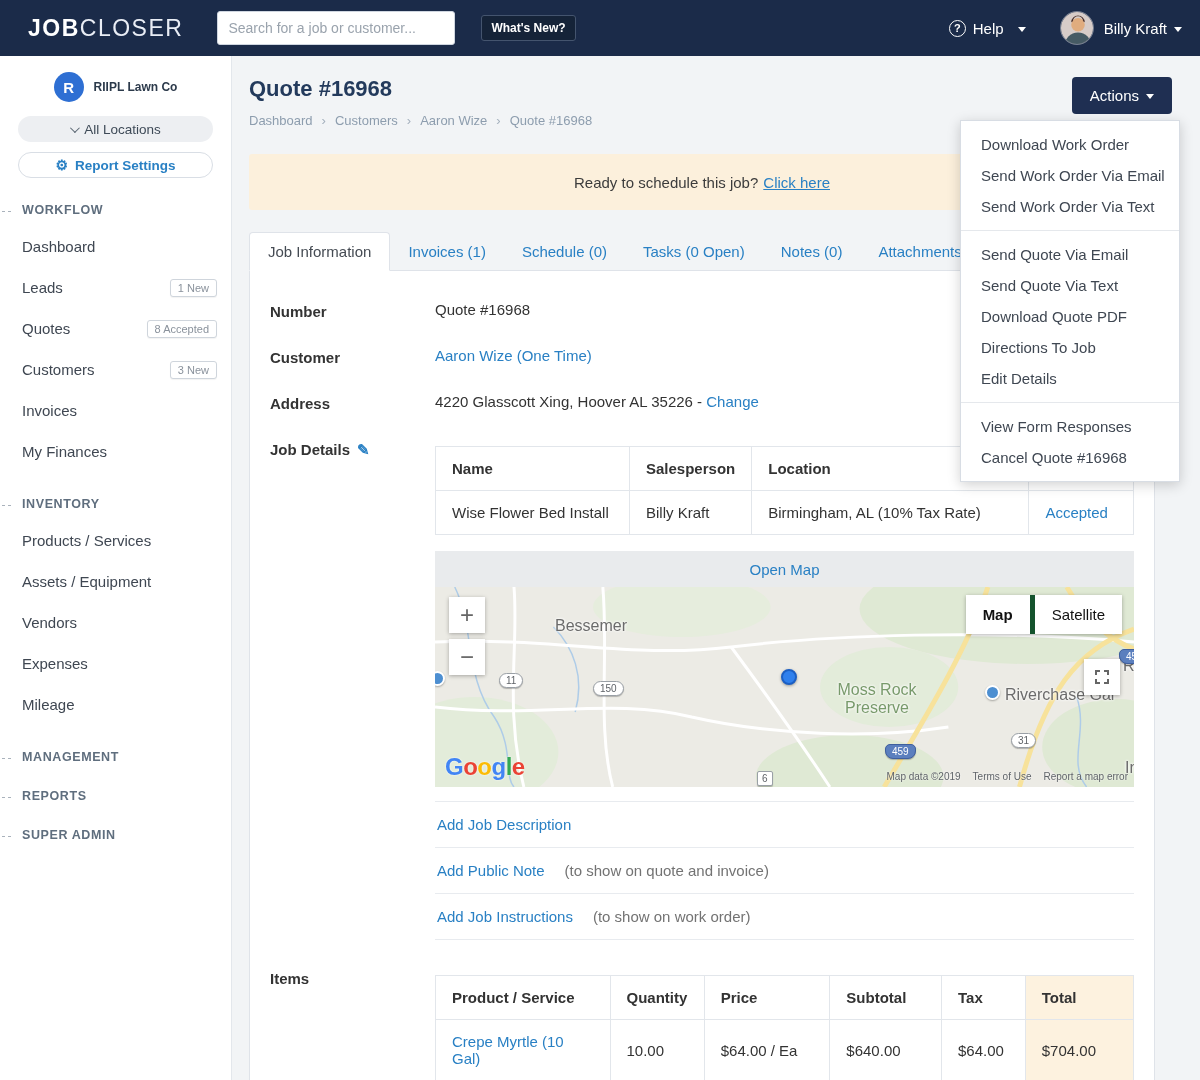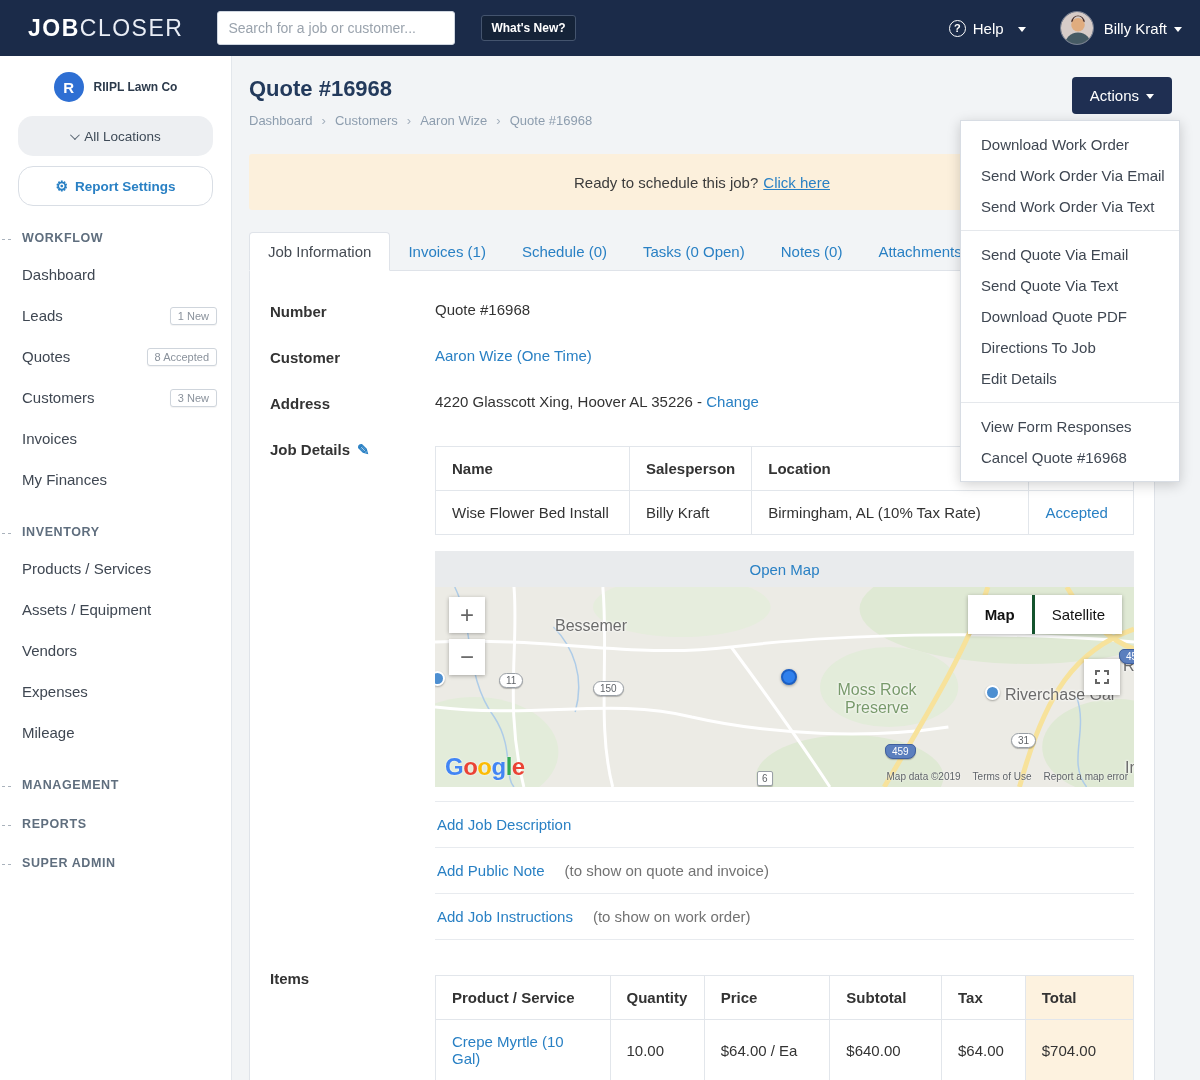--- a/index.html
+++ b/index.html
@@ -25,21 +25,21 @@
 
   
   .app { display:flex; height:1024px; }
   .sidebar { width:232px; background:#fff; border-right:1px solid #e3e7ec; padding-top:16px; flex-shrink:0; overflow:hidden; }
   .main { flex:1; position:relative; padding:18px 45px 0 17px; overflow:hidden; }
 
   
   .company { display:flex; align-items:center; justify-content:center; gap:10px; padding:0 10px; }
   .company-avatar { width:30px; height:30px; border-radius:50%; background:#2e6fd3; color:#fff; font-weight:bold; font-size:15px; display:flex; align-items:center; justify-content:center; }
   .company-name { font-size:12px; font-weight:700; color:#2c3a4b; }
-  .pill { margin:14px 18px 0; height:40px; border-radius:15px; display:flex; align-items:center; justify-content:center; gap:7px; font-size:13.5px; cursor:pointer; }
+  .pill { margin:14px 18px 0; height:26px; border-radius:15px; display:flex; align-items:center; justify-content:center; gap:7px; font-size:13.5px; cursor:pointer; }
   .pill.locations { background:#edeff2; color:#3e4a57; }
   .pill.settings { margin-top:10px; background:#fff; border:1px solid #d9dee5; color:#2980c4; font-weight:600; }
   .chev { display:inline-block; width:7px; height:7px; border-right:1.5px solid #5a6672; border-bottom:1.5px solid #5a6672; transform:rotate(45deg) translateY(-2px); }
   .gear::before { content:"⚙"; font-size:14px; color:#2980c4; }
   .nav-section { position:relative; margin:25px 0 9px; padding-left:22px; font-size:12.5px; font-weight:bold; color:#5f6e7e; letter-spacing:.6px; }
   .nav-section::before { content:""; position:absolute; left:2px; top:8px; width:9px; border-top:1px dashed #a9b2bc; }
   .nav-list { list-style:none; }
   .nav-list li { height:41px; display:flex; align-items:center; padding:0 14px 0 22px; font-size:15px; color:#3f4752; cursor:pointer; }
   .badge { margin-left:auto; font-size:11px; color:#8a929c; border:1px solid #cfd5dc; border-radius:3px; padding:2px 7px; background:#fff; box-shadow:0 1px 1px rgba(0,0,0,.05); white-space:nowrap; }
   .badge:empty { display:none; }
@@ -79,21 +79,21 @@
   .map-wrap { margin-top:4px; }
   .map-head { background:#e9ebed; height:36px; display:flex; align-items:center; justify-content:center; font-size:15px; }
   .map-body { position:relative; height:200px; background:#ecebe5; overflow:hidden; cursor:grab; }
   .map-body svg.terrain { position:absolute; inset:0; width:100%; height:100%; }
   .zoom { position:absolute; left:14px; top:10px; z-index:3; }
   .zoom button { display:block; width:36px; height:36px; background:#fff; border:none; box-shadow:0 1px 4px rgba(0,0,0,.3); font-size:24px; color:#666; cursor:pointer; line-height:1; font-family:inherit; }
   .zoom button + button { margin-top:6px; }
   .maptype { position:absolute; top:8px; right:12px; display:flex; box-shadow:0 1px 4px rgba(0,0,0,.3); z-index:3; }
   .maptype .mbtn { background:#fff; padding:11px 17px; font-size:15px; color:#111; cursor:pointer; }
   .maptype .mbtn.sel { font-weight:bold; }
-  .maptype .mbtn + .mbtn { border-left:3px solid #14532d; }
+  .maptype .mbtn + .mbtn { border-left:5px solid #14532d; }
   .fullscreen { position:absolute; top:72px; right:14px; width:36px; height:36px; background:#fff; border:none; box-shadow:0 1px 4px rgba(0,0,0,.3); cursor:pointer; display:flex; align-items:center; justify-content:center; z-index:3; }
   .mlabel { position:absolute; font-size:16px; color:#6b6b6b; z-index:2; white-space:nowrap; text-shadow:0 0 3px #fff, 0 0 3px #fff; }
   .mlabel.green { color:#789a6b; text-align:center; }
   .shield { position:absolute; background:#fff; border:1px solid #9aa0a6; border-radius:9px; font-size:10px; color:#5f6368; padding:1px 6px; box-shadow:0 1px 1px rgba(0,0,0,.25); z-index:2; }
   .shield.interstate { background:#5b7fbe; color:#fff; border-color:#3f5f9e; border-radius:5px 5px 8px 8px; }
   .shield.square { border-radius:2px; padding:1px 4px; }
   .poi-dot { position:absolute; width:15px; height:15px; border-radius:50%; background:#4d8fd1; border:2px solid #fff; box-shadow:0 1px 2px rgba(0,0,0,.3); z-index:2; }
   .marker { position:absolute; width:16px; height:16px; border-radius:50%; background:#2f80ed; border:2px solid #1b5fc4; box-shadow:0 1px 3px rgba(0,0,0,.35); z-index:2; }
   .google-logo { position:absolute; left:10px; bottom:6px; font-size:24px; font-weight:bold; letter-spacing:-.5px; z-index:3; cursor:pointer; text-shadow:0 0 2px #fff; }
   .g1{color:#4285F4}.g2{color:#EA4335}.g3{color:#FBBC05}.g4{color:#34A853}

